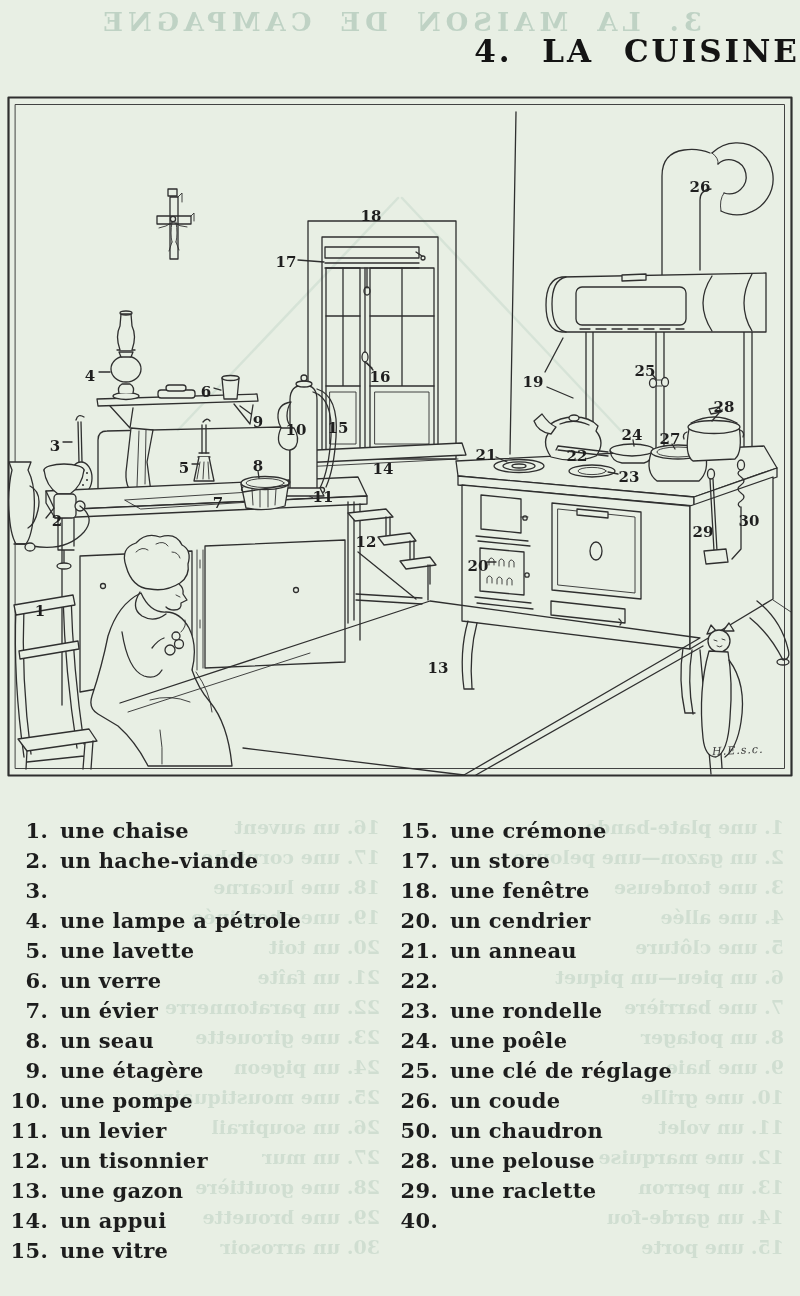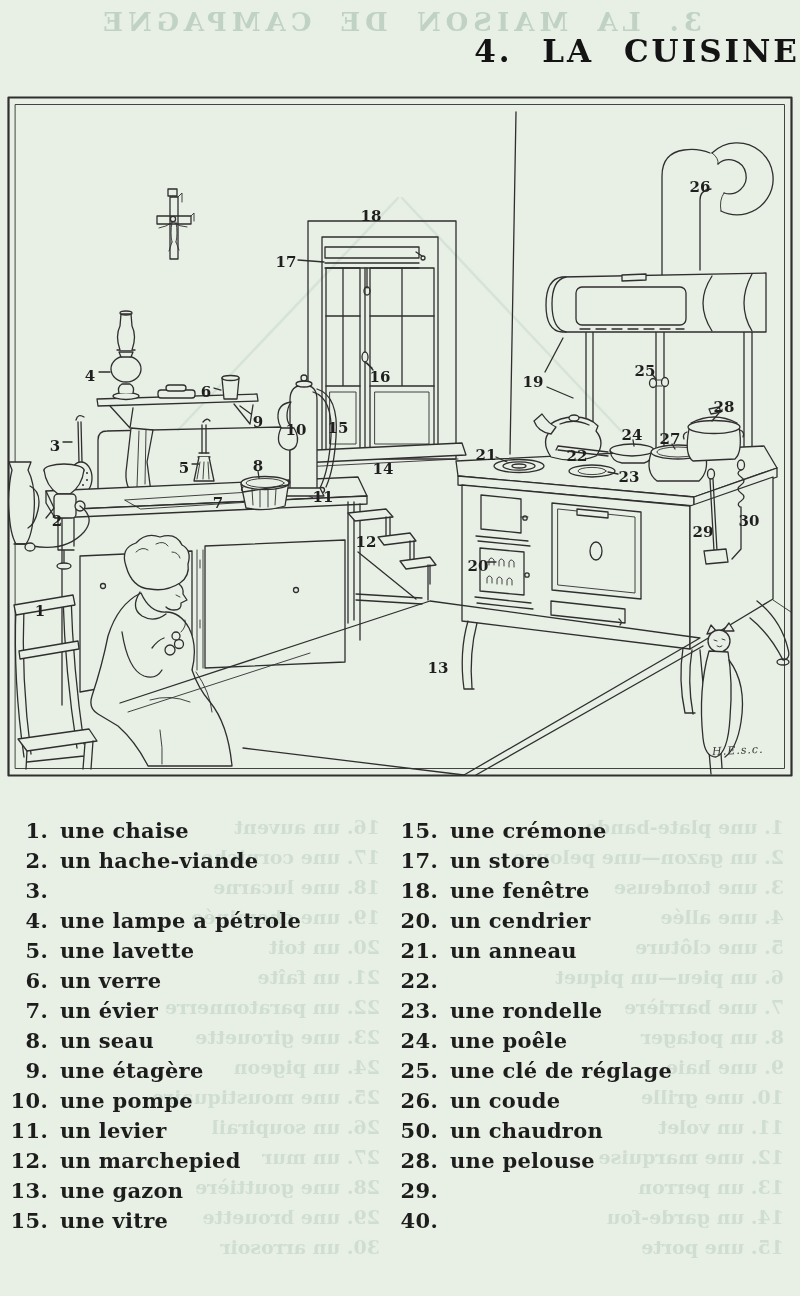--- a/index.html
+++ b/index.html
@@ -476,27 +476,31 @@
     <div class="row">
       <span class="num">10.</span>
       <span class="term">une pompe</span>
     </div>
     <div class="row">
       <span class="num">11.</span>
       <span class="term">un levier</span>
     </div>
     <div class="row">
       <span class="num">12.</span>
-      <span class="term">un marchepied</span>
+      <span class="term">un tisonnier</span>
     </div>
     <div class="row">
       <span class="num">13.</span>
       <span class="term">une gazon</span>
     </div>
     <div class="row">
+      <span class="num">14.</span>
+      <span class="term">un appui</span>
+    </div>
+    <div class="row">
       <span class="num">15.</span>
       <span class="term">une vitre</span>
     </div>
   </div>
 <div class="vocab vocab-right" id="vocab-right">
     <div class="row">
       <span class="num">15.</span>
       <span class="term">une crémone</span>
     </div>
     <div class="row">
@@ -537,17 +541,18 @@
     <div class="row">
       <span class="num">50.</span>
       <span class="term">un chaudron</span>
     </div>
     <div class="row">
       <span class="num">28.</span>
       <span class="term">une pelouse</span>
     </div>
     <div class="row">
       <span class="num">29.</span>
+      <span class="term">une raclette</span>
     </div>
     <div class="row">
       <span class="num">40.</span>
     </div>
   </div>
 
 </body></html>

